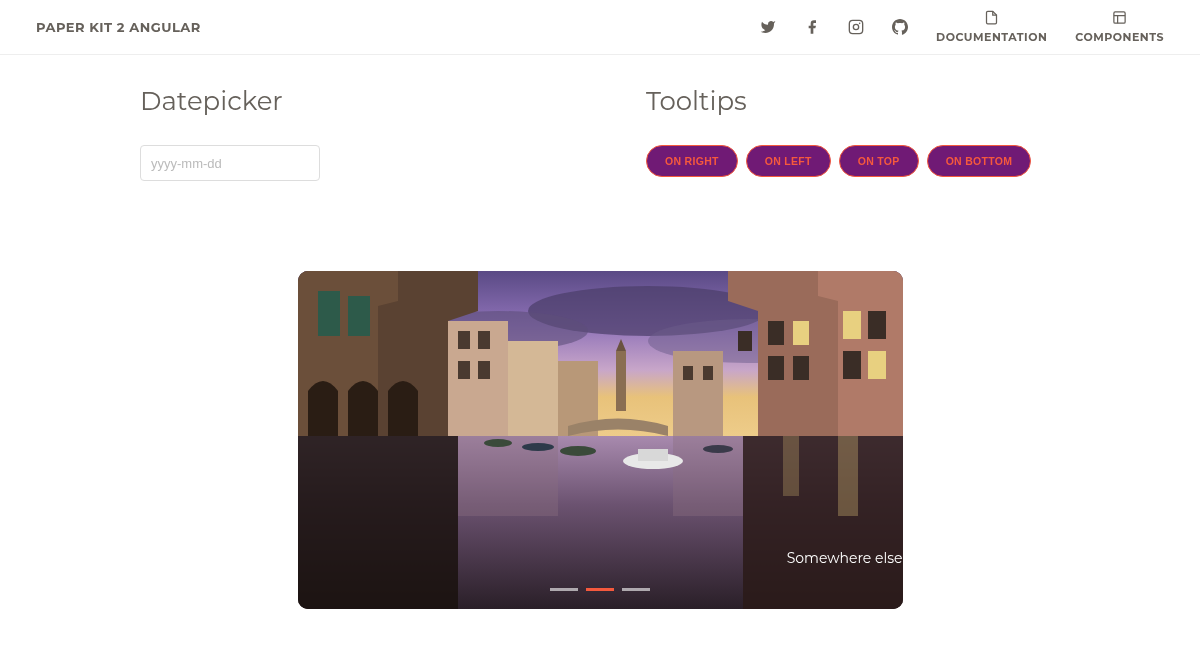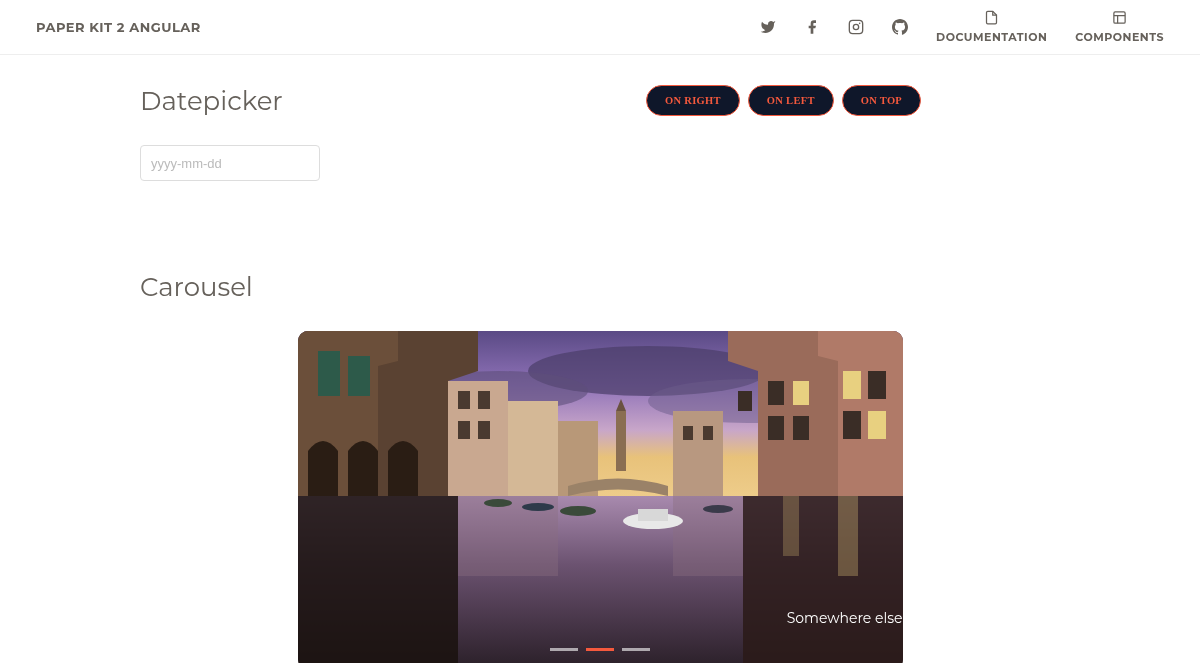--- a/index.html
+++ b/index.html
@@ -77,29 +77,28 @@
       font-size: 13px;
       color: #999;
       background: transparent;
     }
     .input-group input::placeholder { color: #bbb; }
     .input-group svg { width: 15px; height: 15px; fill: #888; }
     .btn-group { display: flex; gap: 8px; }
     .btn {
       border: 1px solid #f5593d;
       color: #f5593d;
-      background: #0f172a;
+      background: #701a75;
       border-radius: 18px;
       padding: 9px 18px;
       font-size: 10.5px;
       font-weight: 600;
       letter-spacing: 0.3px;
       cursor: pointer;
       text-transform: uppercase;
-      font-family: Liberation Serif, serif;
     }
     .carousel-section { margin-top: 0; }
     .carousel {
       position: relative;
       width: 605px;
       height: 338px;
       margin: 0 auto;
       border-radius: 10px;
       overflow: hidden;
       background: linear-gradient(180deg, #6b5b95 0%, #8873b8 18%, #a087be 30%, #b59db8 48%, #c0a68e 55%, #967b5f 58%, #6e5846 60%, #5c4638 62%, #3a2d26 100%);
@@ -176,30 +175,31 @@
         <input type="text" placeholder="yyyy-mm-dd" style="">
         <svg viewBox="0 0 24 24">
             <rect x="3" y="4" width="18" height="18" rx="2" fill="none" stroke="#888" stroke-width="2"></rect>
             <line x1="16" y1="2" x2="16" y2="6" stroke="#888" stroke-width="2"></line>
             <line x1="8" y1="2" x2="8" y2="6" stroke="#888" stroke-width="2"></line>
             <line x1="3" y1="10" x2="21" y2="10" stroke="#888" stroke-width="2"></line>
           </svg>
       </div>
     </div>
     <div class="col">
+      <h3 class="section-title">Tooltips</h3>
       <div class="btn-group">
         <button class="btn">ON RIGHT</button>
         <button class="btn">ON LEFT</button>
         <button class="btn">ON TOP</button>
+        <button class="btn">ON BOTTOM</button>
       </div>
     </div>
   </div>
 
   <div class="carousel-section">
-    <h3 class="section-title">Carousel</h3>
     <div class="carousel">
       <svg class="scene" viewBox="0 0 605 338" preserveAspectRatio="none">
 
         <defs>
           <linearGradient id="sky" x1="0" y1="0" x2="0" y2="1">
             <stop offset="0%" stop-color="#5a4a85"></stop>
             <stop offset="30%" stop-color="#8f72b8"></stop>
             <stop offset="55%" stop-color="#c8a6c9"></stop>
             <stop offset="70%" stop-color="#e8c27a"></stop>
             <stop offset="100%" stop-color="#f0d090"></stop>

